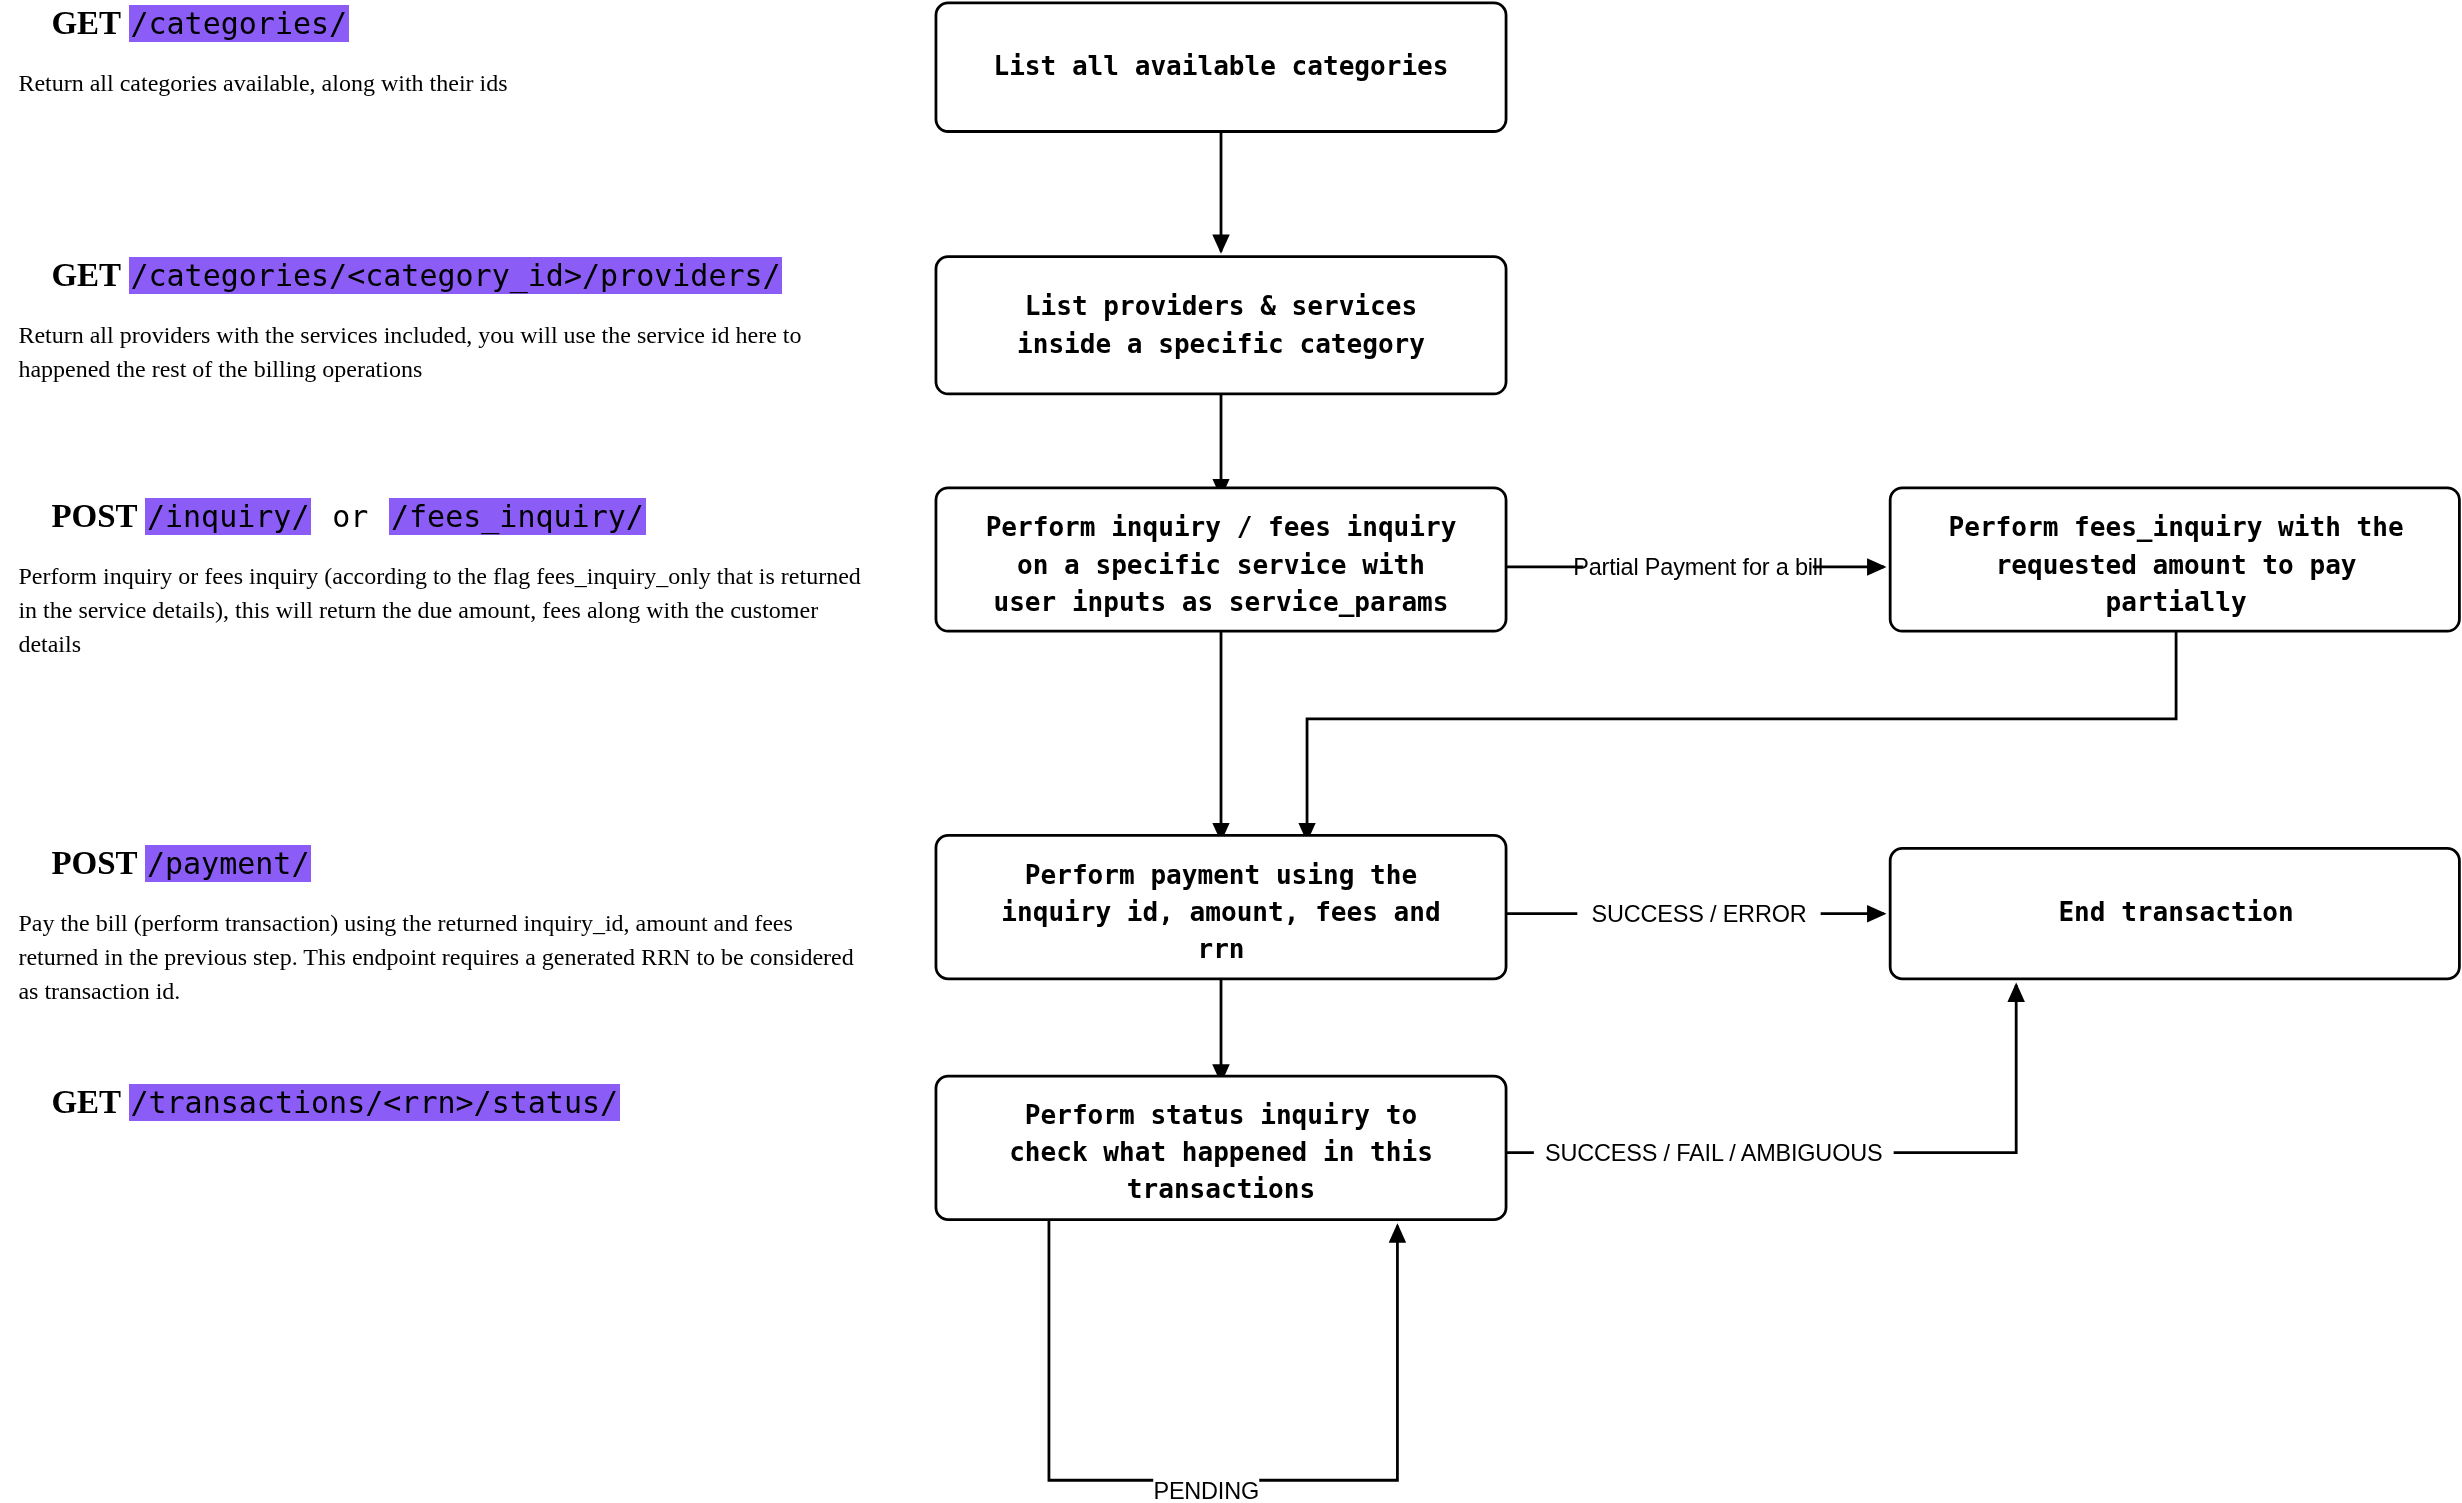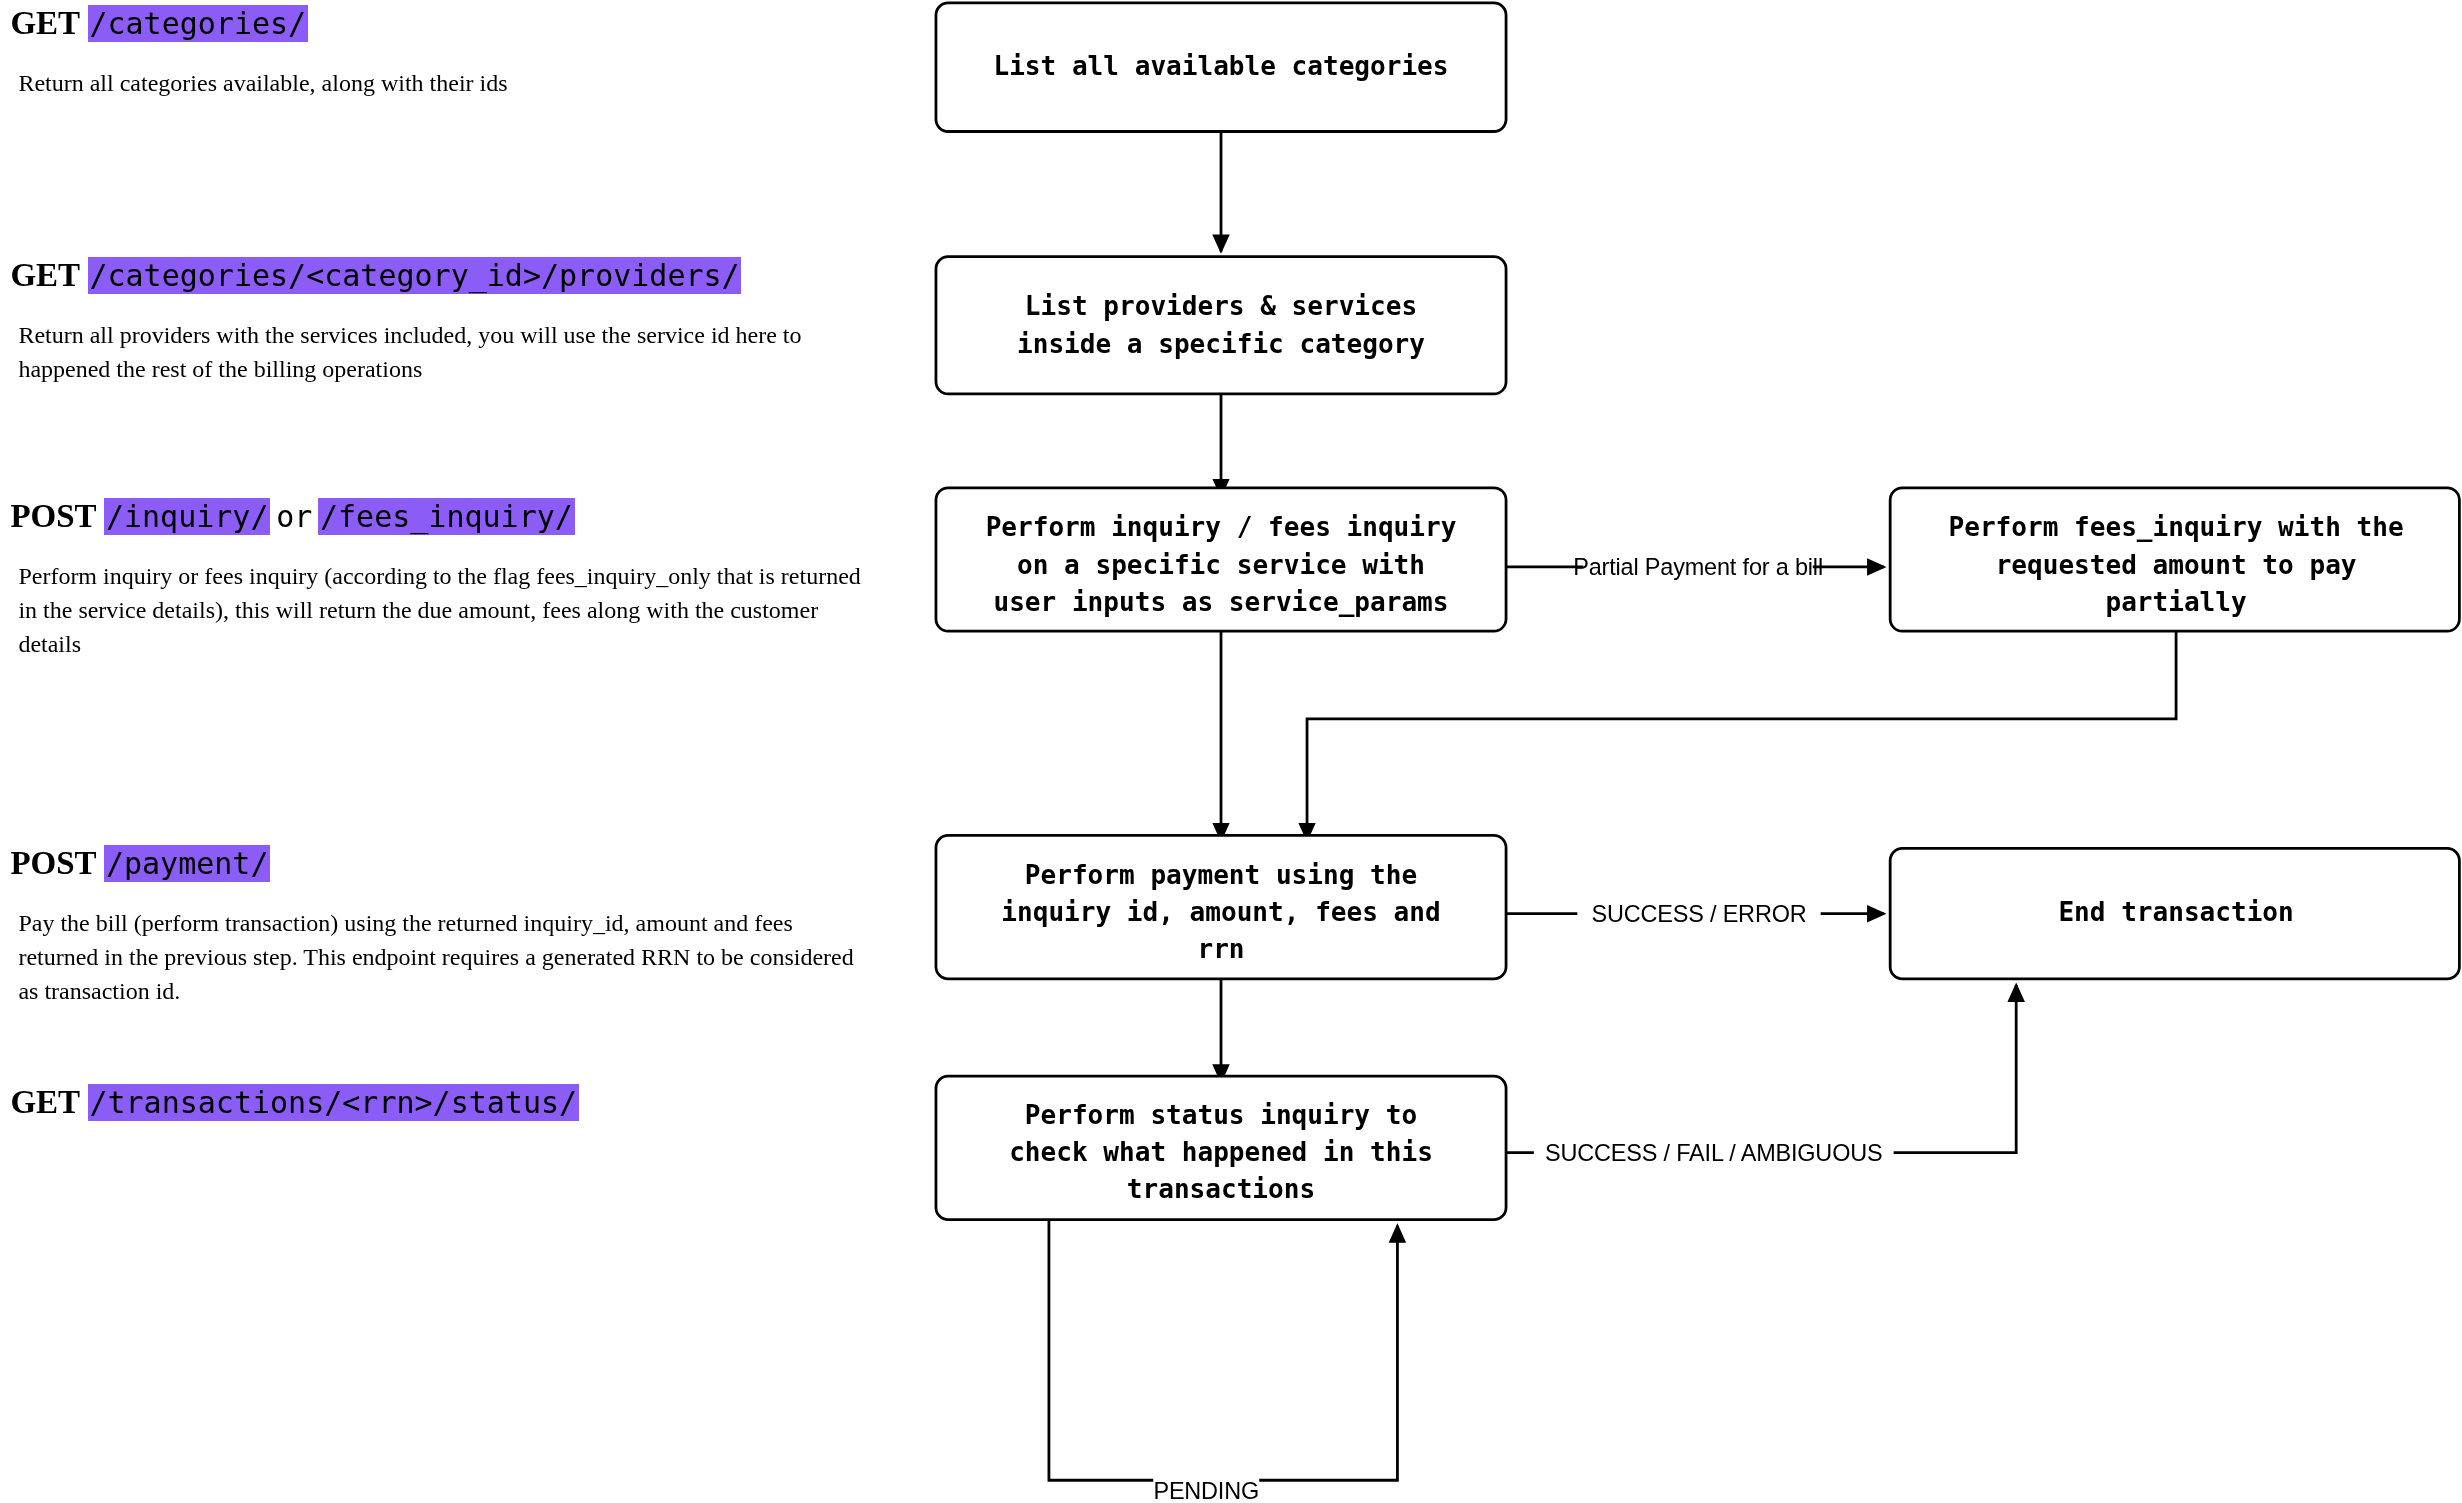--- a/index.html
+++ b/index.html
@@ -33,34 +33,35 @@
     font-family: "Liberation Serif", "DejaVu Serif", serif;
     font-size: 33px;
     font-weight: bold;
     line-height: 1.15;
     margin: 0 0 22.6px 0;
     white-space: nowrap;
   }
   .endpoint-heading .verb {
     font-family: "Liberation Serif", "DejaVu Serif", serif;
     font-weight: bold;
+    margin-left: 41px;
   }
   .endpoint-heading .path {
     font-family: "DejaVu Sans Mono", "Liberation Mono", monospace;
     font-weight: normal;
     font-size: 30px;
     background: #8b5cf6;
     padding: 0.9px 1.7px;
   }
   .endpoint-heading .conj {
     font-family: "DejaVu Sans Mono", "Liberation Mono", monospace;
     font-weight: normal;
     font-size: 30px;
     background: transparent;
-    padding: 0 6px;
+    padding: 0 21px;
   }
   .endpoint-desc {
     font-family: "Liberation Serif", "DejaVu Serif", serif;
     font-size: 24px;
     line-height: 1.42;
     margin: 8px;
     max-width: 856px;
   }
 
   

